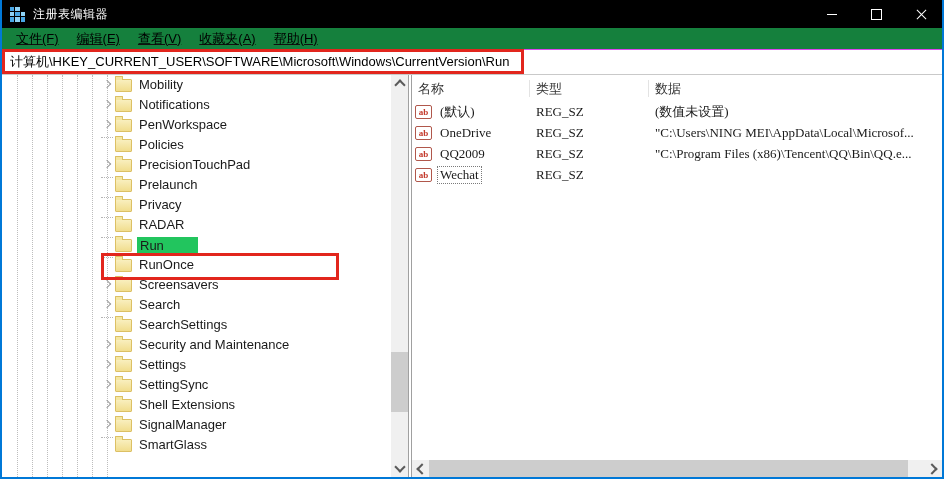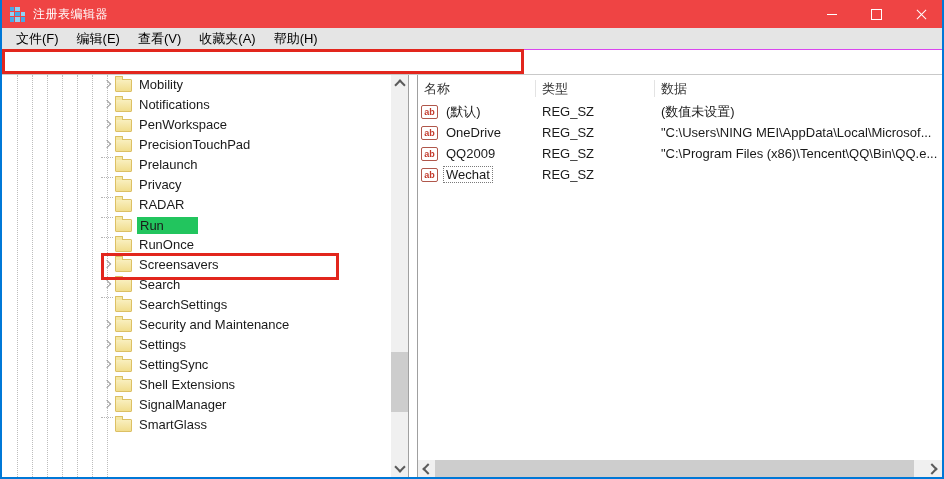--- a/index.html
+++ b/index.html
@@ -1,49 +1,49 @@
 <!DOCTYPE html>
 <html><head>
 <meta charset="utf-8">
 <style>
   html,body{margin:0;padding:0;background:#fff;}
   body{width:944px;height:479px;font-family:"Liberation Sans","DejaVu Sans",sans-serif;font-size:13px;color:#111;}
   .window{position:relative;width:944px;height:479px;box-sizing:border-box;background:#fff;
     border-left:2px solid #0078d7;border-right:2px solid #0078d7;border-bottom:2px solid #0078d7;overflow:hidden;}
 
   
-  .titlebar{position:absolute;top:0;left:-2px;right:-2px;height:28px;background:#ef4444;display:flex;align-items:center;color:#fff;}
+  .titlebar{position:absolute;top:0;left:-2px;right:-2px;height:28px;background:#000000;display:flex;align-items:center;color:#fff;}
   .app-icon{width:15px;height:15px;margin:0 8px 0 10px;display:grid;grid-template-columns:repeat(3,1fr);grid-template-rows:repeat(3,1fr);gap:1px;}
   .app-icon i{background:#8fd2f6;}
   .app-icon i.d{background:#49a7e6;}
   .app-icon i.e{background:transparent;}
   .title-text{font-size:12px;letter-spacing:.5px;}
   .tb-buttons{margin-left:auto;display:flex;height:28px;}
   .tb-btn{width:45px;height:28px;display:flex;align-items:center;justify-content:center;cursor:default;}
   .min-glyph{width:10px;height:1px;background:#fff;}
   .max-glyph{width:9px;height:9px;border:1px solid #fff;}
   .close-glyph{position:relative;width:11px;height:11px;}
   .close-glyph::before,.close-glyph::after{content:"";position:absolute;left:-1px;top:5px;width:13px;height:1px;background:#fff;}
   .close-glyph::before{transform:rotate(45deg);}
   .close-glyph::after{transform:rotate(-45deg);}
 
   
-  .menubar{position:absolute;top:28px;left:0;right:0;height:21px;border-bottom:3px solid #d946ef;display:flex;align-items:center;padding-left:8px;background:#e5e5e5;}
+  .menubar{position:absolute;top:28px;left:0;right:0;height:21px;border-bottom:3px solid #d946ef;display:flex;align-items:center;padding-left:8px;background:#15803d;text-decoration:underline;}
   .menu-item{padding:0 6px;margin-right:6px;font-size:13px;color:#000;}
 
   
   .addressbar{position:absolute;top:50px;left:0;right:0;height:24px;border-bottom:1px solid #c9c9c9;display:flex;align-items:center;background:#fff;}
   .address-text{padding-left:8px;font-size:13px;color:#000;white-space:nowrap;}
   .annotation{position:absolute;border:3px solid #e2261d;box-sizing:border-box;pointer-events:none;z-index:6;}
   .address-annotation{left:0;top:-1px;width:522px;height:25px;}
 
   
   .main{position:absolute;top:75px;left:0;right:0;bottom:0;display:flex;}
   .tree-pane{width:407px;position:relative;border-right:1px solid #a0a0a0;box-sizing:border-box;overflow:hidden;background:#fff;}
-  .list-pane{flex:1;margin-left:8px;border-left:1px solid #a0a0a0;position:relative;overflow:hidden;background:#fff;}
+  .list-pane{flex:1;margin-left:2px;border-left:1px solid #a0a0a0;position:relative;overflow:hidden;background:#fff;}
 
   
   .guide{position:absolute;top:0;bottom:0;width:0;border-left:1px dotted #bdbdbd;z-index:0;}
 
   .tree-rows{position:absolute;left:0;top:0;right:17px;padding-top:2px;z-index:1;}
   .tree-row{height:20px;display:flex;align-items:flex-start;padding-left:99px;white-space:nowrap;}
   .chev{width:14px;height:14px;position:relative;flex:0 0 14px;}
   .chev::before{content:"";position:absolute;left:3px;top:4px;width:5px;height:5px;border-top:1px solid #9a9a9a;border-right:1px solid #9a9a9a;transform:rotate(45deg);}
   .dotted-conn{width:12px;flex:0 0 12px;border-top:1px dotted #b5b5b5;height:0;margin-right:2px;}
   .folder{width:15px;height:11px;flex:0 0 15px;background:linear-gradient(#f9efbe,#f1dd8e);border:1px solid #dcc064;border-radius:1px;position:relative;margin-top:2px;}
@@ -66,21 +66,21 @@
   .hs-left{left:0;top:0;}.hs-right{right:0;top:0;left:auto;}
   .h-thumb{position:absolute;left:17px;top:0;width:479px;height:17px;background:#cdcdcd;}
 
   
   .list-header{display:flex;height:22px;align-items:center;margin-top:2px;}
   .hcell{padding-left:6px;box-sizing:border-box;font-size:13px;color:#333;height:17px;line-height:17px;border-right:1px solid #e3e3e3;}
   .hcell.h-name{width:118px;}
   .hcell.h-type{width:119px;}
   .hcell.h-data{flex:1;border-right:none;}
   .list-rows{margin-top:2px;}
-  .list-row{height:21px;display:flex;align-items:center;}
+  .list-row{height:21px;display:flex;align-items:center;font-family:Liberation Serif, serif;}
   .name-cell{width:118px;box-sizing:border-box;display:flex;align-items:center;padding-left:3px;overflow:hidden;}
   .ab-icon{width:15px;height:12px;flex:0 0 15px;border:1px solid #b0574b;border-radius:2px;color:#c3392b;font-size:9px;font-weight:bold;line-height:12px;text-align:center;margin-right:5px;background:#fff;}
   .vname{font-size:13px;color:#1a1a1a;padding:0 2px;border:1px dotted transparent;}
   .vname.focused{border:1px dotted #7a7a7a;}
   .type-cell{width:119px;box-sizing:border-box;padding-left:6px;font-size:13px;color:#1a1a1a;}
   .data-cell{flex:1;padding-left:6px;font-size:13px;color:#1a1a1a;white-space:nowrap;overflow:hidden;}
 </style>
 </head>
 <body>
 
@@ -114,20 +114,21 @@
 
   <div class="menubar">
     <span class="menu-item">文件(F)</span>
     <span class="menu-item">编辑(E)</span>
     <span class="menu-item">查看(V)</span>
     <span class="menu-item">收藏夹(A)</span>
     <span class="menu-item">帮助(H)</span>
   </div>
 
   <div class="addressbar">
+    <span class="address-text">计算机\HKEY_CURRENT_USER\SOFTWARE\Microsoft\Windows\CurrentVersion\Run</span>
     <div class="annotation address-annotation"></div>
   </div>
 
   <div class="main">
 
     <div class="tree-pane">
       <div class="guide" style="left:15px"></div>
       <div class="guide" style="left:30px"></div>
       <div class="guide" style="left:45px"></div>
       <div class="guide" style="left:60px"></div>
@@ -143,20 +144,25 @@
           </div>
           <div class="tree-row">
             <span class="chev"></span>
             <span class="folder"></span>
             <span class="tlabel">Notifications</span>
           </div>
           <div class="tree-row">
             <span class="chev"></span>
             <span class="folder"></span>
             <span class="tlabel">PenWorkspace</span>
+          </div>
+          <div class="tree-row">
+            <span class="dotted-conn"></span>
+            <span class="folder"></span>
+            <span class="tlabel">Policies</span>
           </div>
           <div class="tree-row">
             <span class="chev"></span>
             <span class="folder"></span>
             <span class="tlabel">PrecisionTouchPad</span>
           </div>
           <div class="tree-row">
             <span class="dotted-conn"></span>
             <span class="folder"></span>
             <span class="tlabel">Prelaunch</span>

